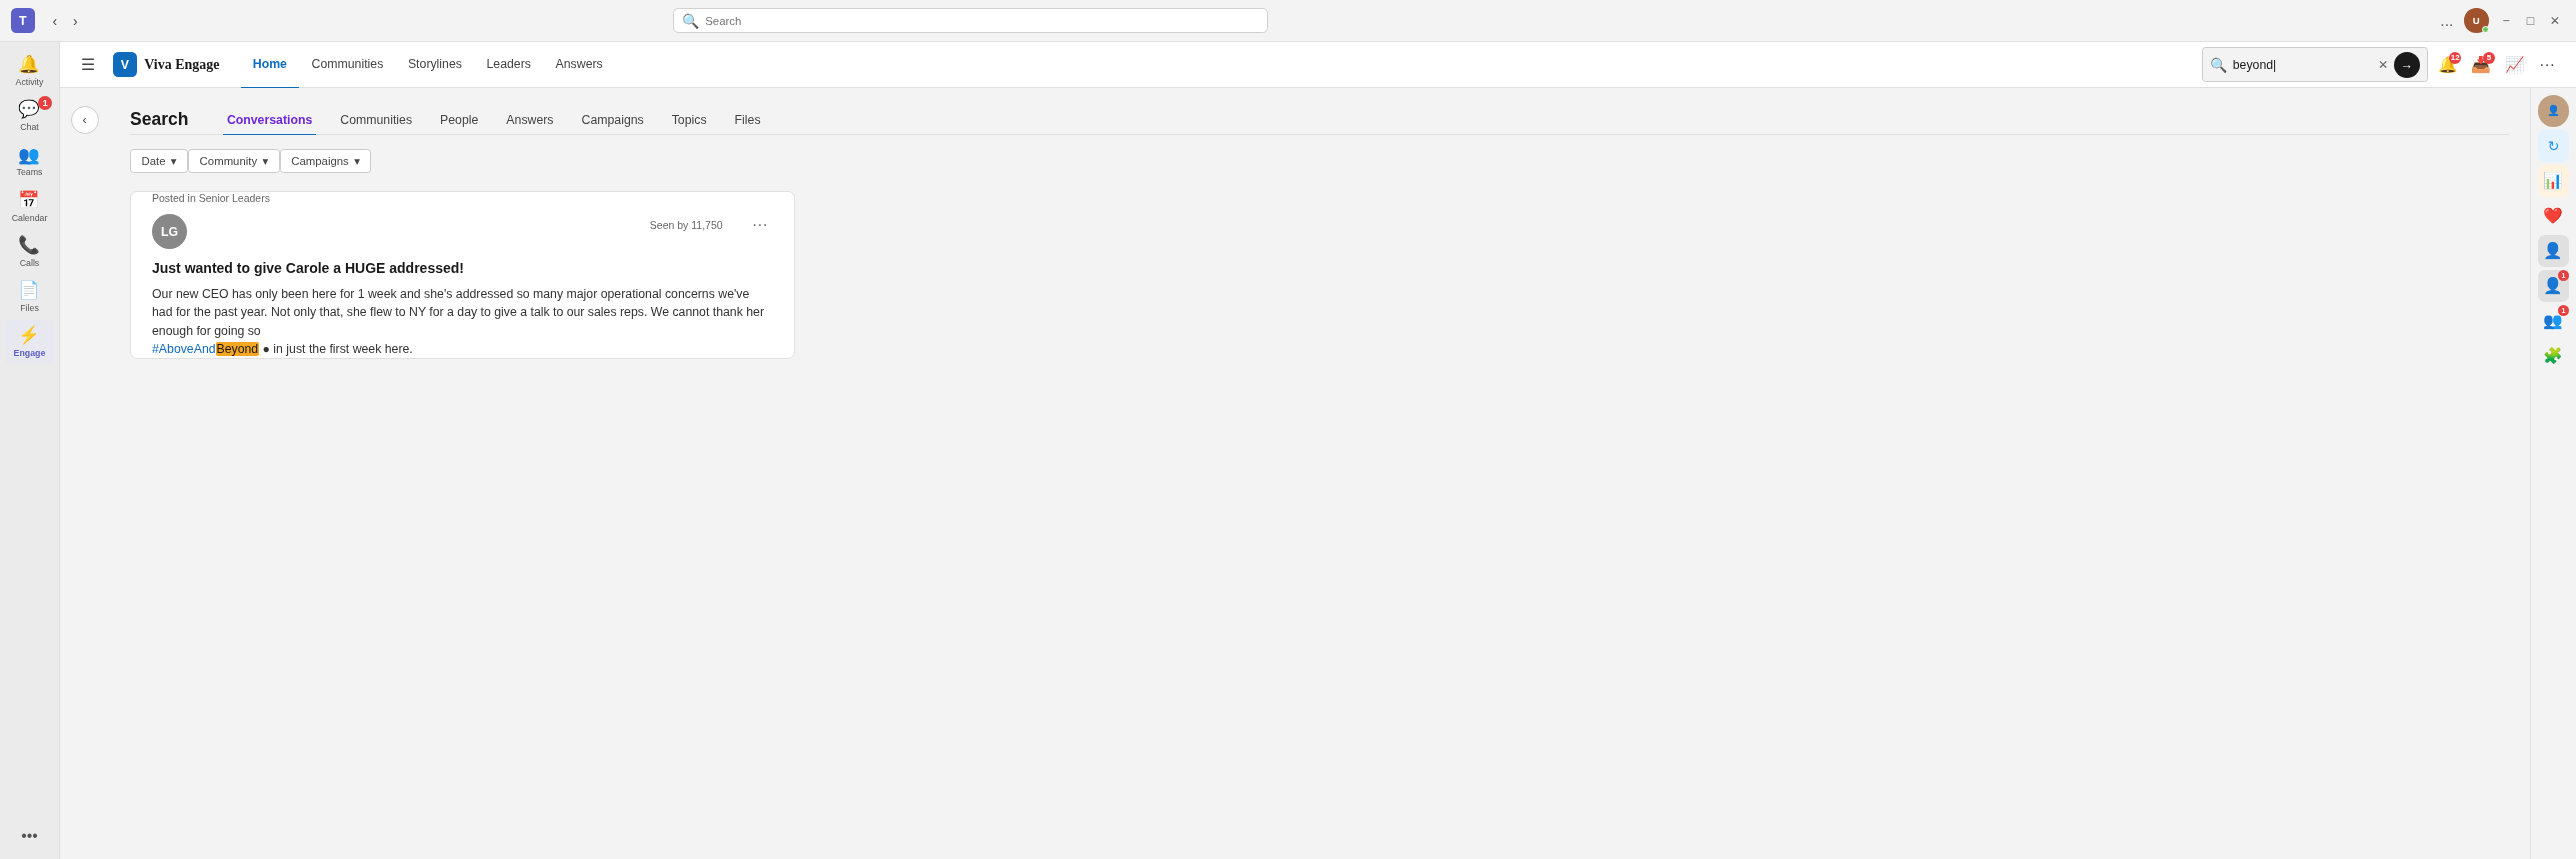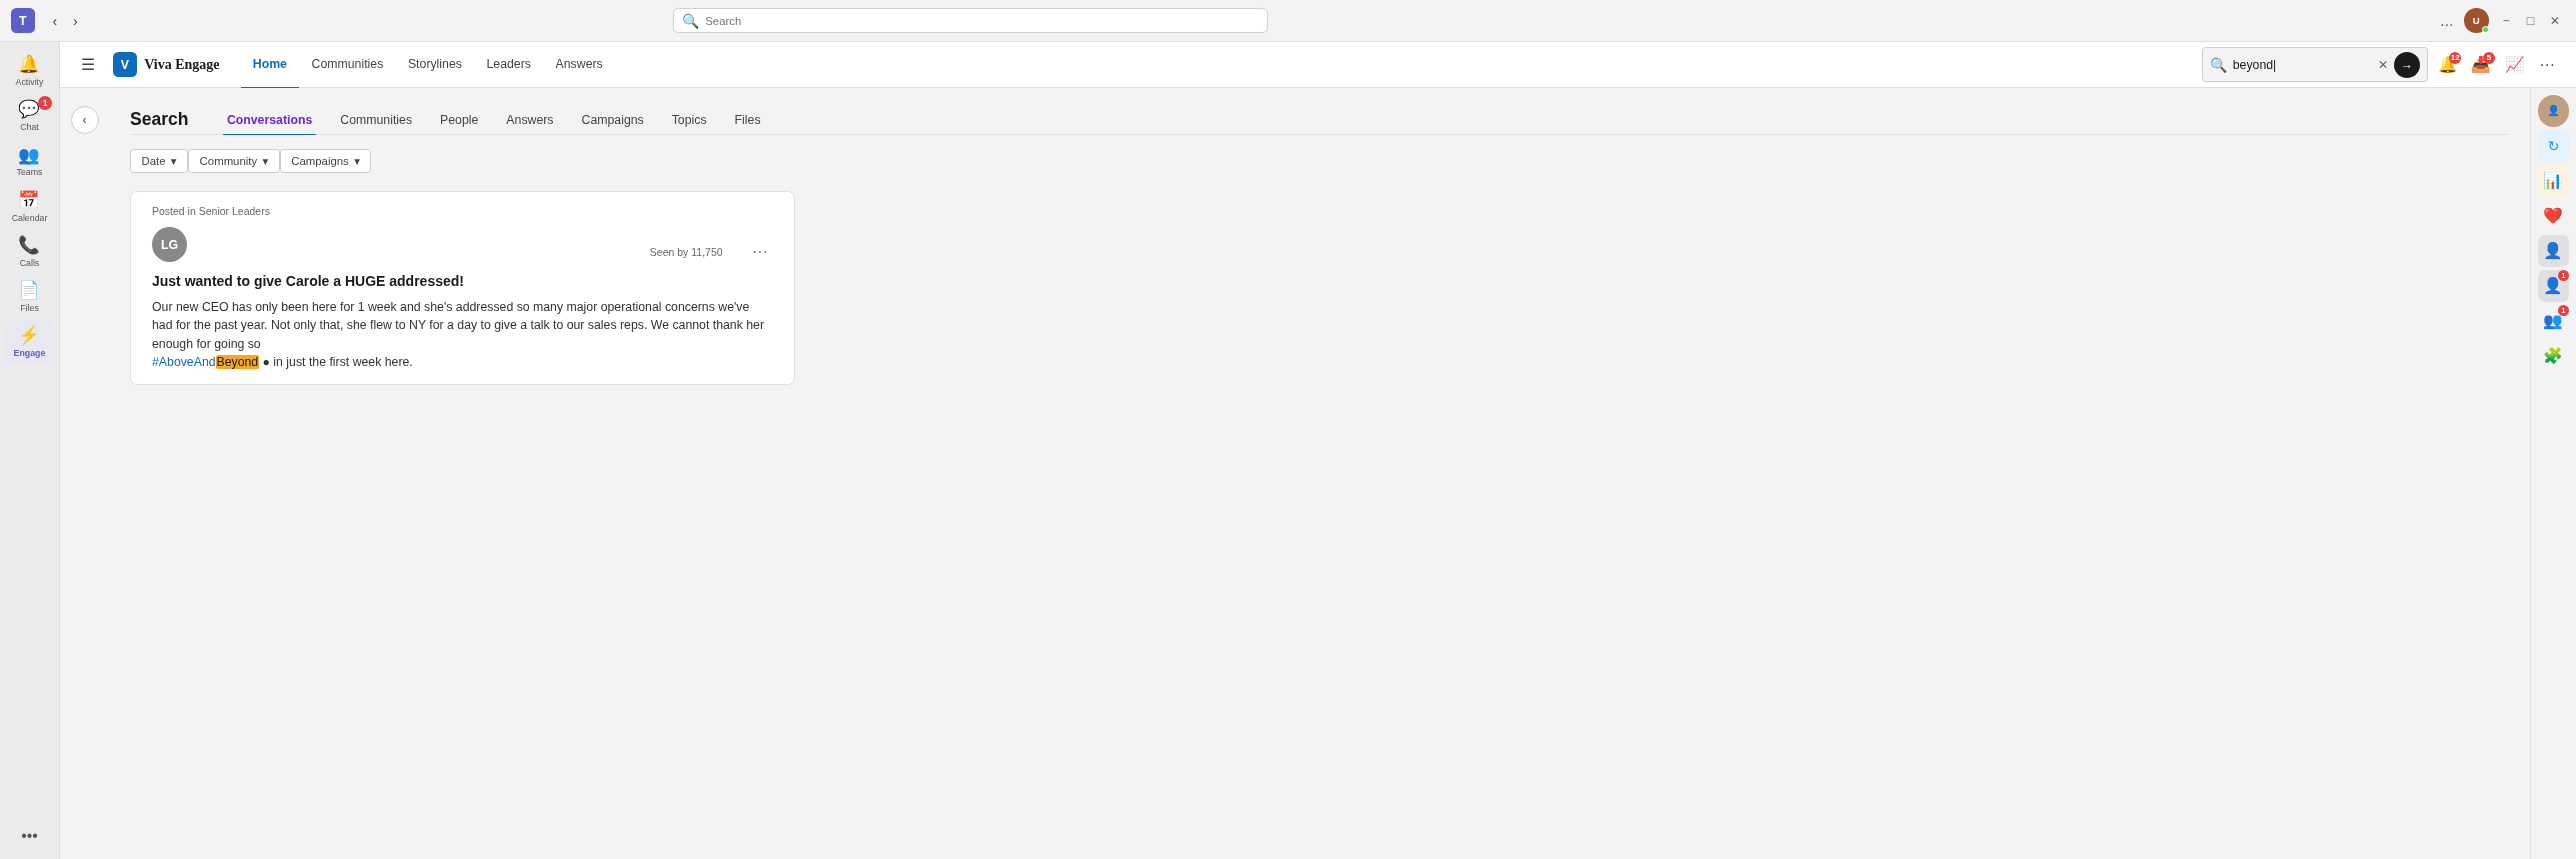--- a/index.html
+++ b/index.html
@@ -154,24 +154,24 @@
     .filters { display: flex; gap: 0; margin-bottom: 17.5px; }
     .filter-btn {
       display: flex; align-items: center; gap: 3.5px; padding: 4.4px 10.5px;
       border: 0.9px solid #ccc; border-radius: 3.5px; background: white;
       font-size: 11.4px; color: #444; cursor: pointer; gap: 5.3px;
     }
 
     
     .post-card {
       background: white; border-radius: 7px; border: 0.9px solid #e0e0e0;
-      padding: 13px 21px; max-width: 665px; margin-bottom: 14px;
+      padding: 0 21px; max-width: 665px; margin-bottom: 14px;
     }
     .post-location { font-size: 10.5px; color: #666; margin-bottom: 10.5px; }
-    .post-header { display: flex; align-items: flex-end; margin-bottom: 10.5px; }
+    .post-header { display: flex; align-items: flex-start; margin-bottom: 10.5px; }
     .post-avatar {
       width: 35px; height: 35px; border-radius: 50%;
       background: #888; flex-shrink: 0; overflow: hidden;
       display: flex; align-items: center; justify-content: center;
       color: white; font-size: 12.3px; font-weight: bold; margin-right: 10.5px;
     }
     .post-author-info { flex: 1; }
     .post-author-name { font-size: 13px; font-weight: 600; color: #1a1a1a; }
     .post-time { font-size: 10.5px; color: #888; }
     .post-meta { display: flex; align-items: center; gap: 24px; margin-left: auto; }

